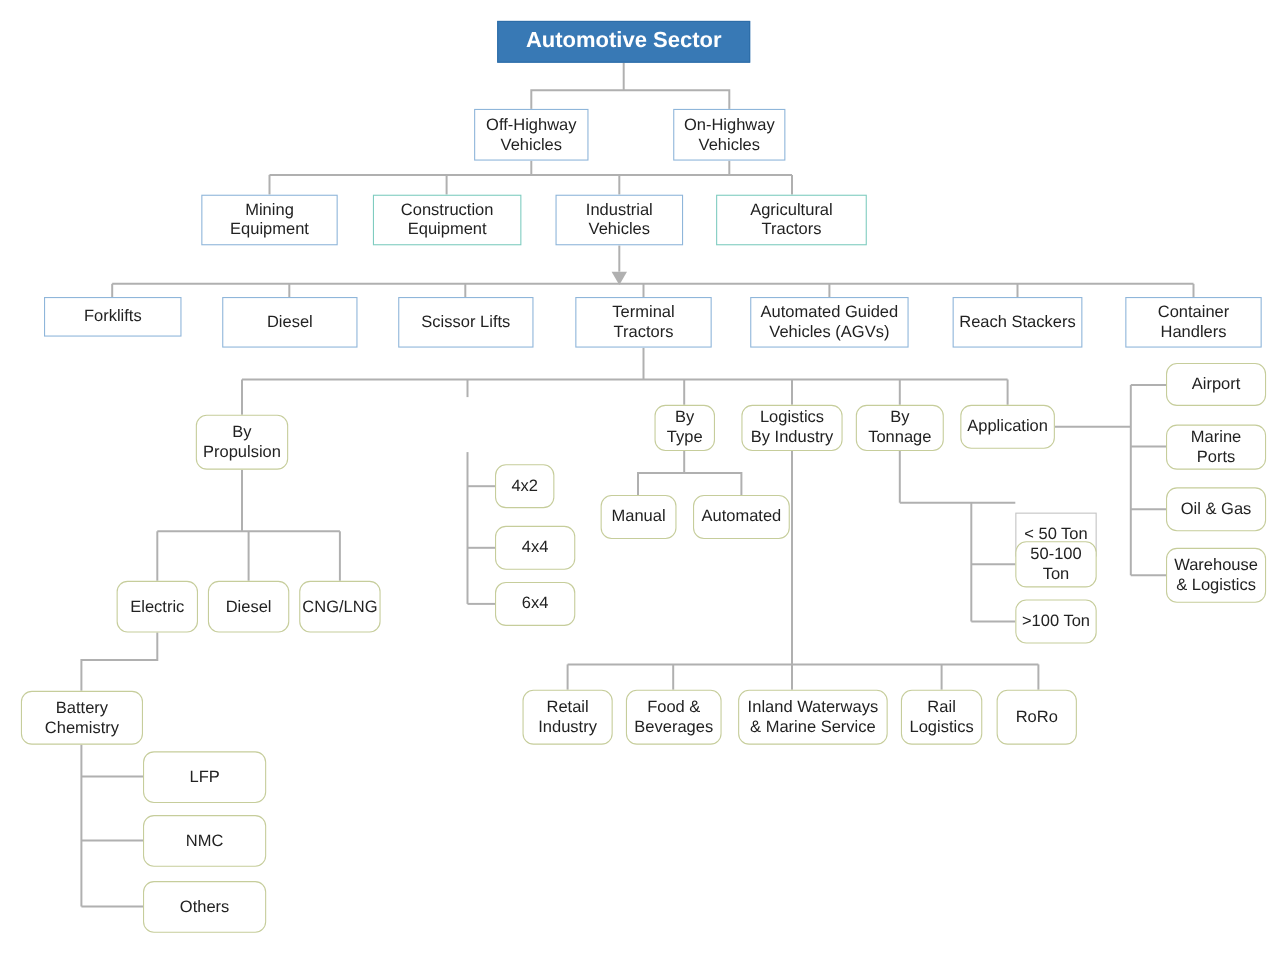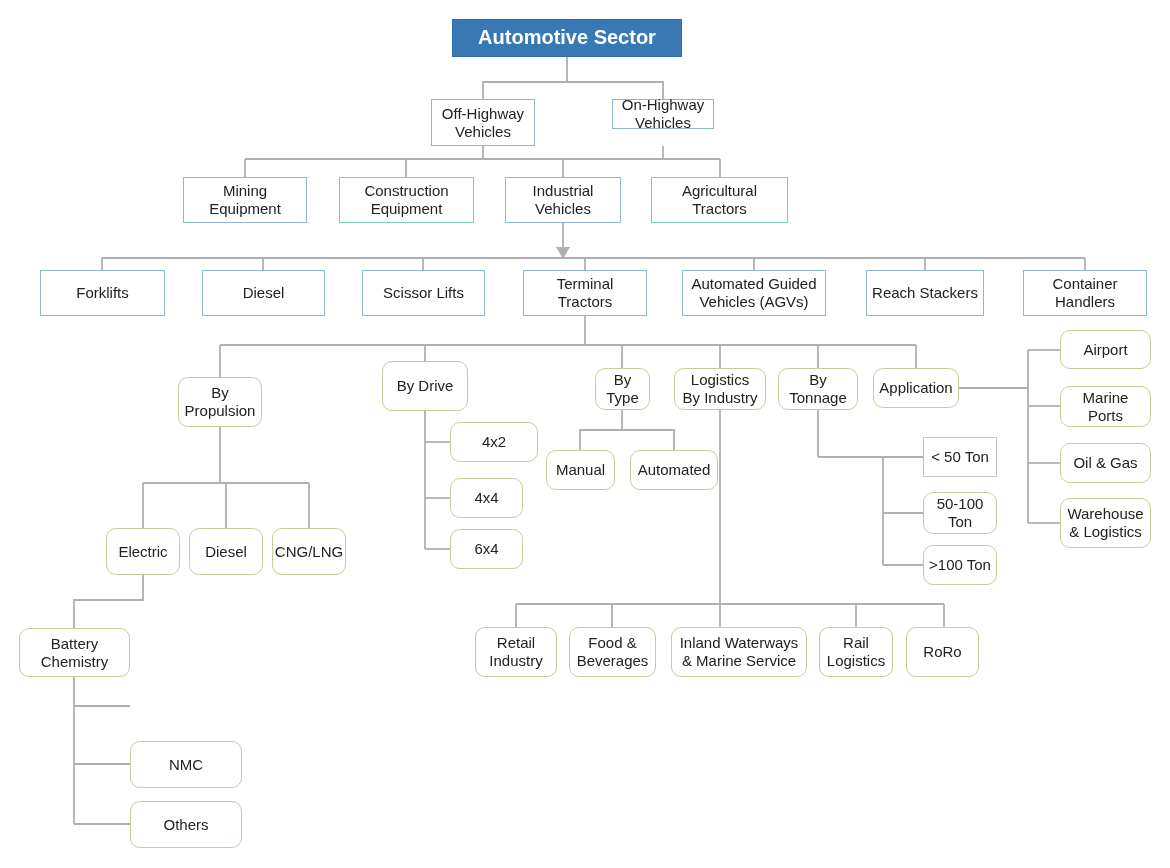--- a/index.html
+++ b/index.html
@@ -7,21 +7,21 @@
           font-family:"Liberation Sans",sans-serif;}
   #wires{position:absolute;left:0;top:0;width:1170px;height:868px;}
   .node{position:absolute;background:#fff;border:1.5px solid #999;box-sizing:border-box;
         display:flex;align-items:center;justify-content:center;text-align:center;
         font-size:15px;line-height:1.18;color:#222;white-space:pre-line;z-index:2;}
   .root{background:var(--root-fill);border:1px solid var(--root-border);color:var(--root-text);
         font-weight:700;font-size:20px;}
   .blue{border-color:var(--node-blue-border);}
   .teal{border-color:var(--node-teal-border);}
   .olive{border-color:var(--node-olive-border);border-radius:10px;}
-  .gray{border-color:var(--node-gray-border);}
+  .gray{border-color:var(--node-gray-border);margin-top:29px;}
   .bold{font-weight:400;}
   svg line, svg polyline{stroke:var(--connector-line);stroke-width:1.8;fill:none;}
   svg polygon{fill:var(--connector-line);stroke:none;}
 </style>
 </head>
 <body>
 
 <div id="canvas">
 
   <svg id="wires" viewBox="0 0 1170 868">
@@ -96,55 +96,54 @@
     <line x1="516" y1="604" x2="516" y2="627"></line>
     <line x1="612" y1="604" x2="612" y2="627"></line>
     <line x1="856" y1="604" x2="856" y2="627"></line>
     <line x1="944" y1="604" x2="944" y2="627"></line>
   </svg>
 
   <div class="node root" style="left:452px;top:19px;width:230px;height:38px">Automotive Sector</div>
 
   <div class="node blue bold" style="left:431px;top:99px;width:104px;height:47px">Off-Highway
 Vehicles</div>
-  <div class="node blue bold" style="left:612px;top:99px;width:102px;height:30px">On-Highway
+  <div class="node blue bold" style="left:612px;top:99px;width:102px;height:47px">On-Highway
 Vehicles</div>
 
   <div class="node blue" style="left:183px;top:177px;width:124px;height:46px">Mining
 Equipment</div>
   <div class="node teal" style="left:339px;top:177px;width:135px;height:46px">Construction
 Equipment</div>
   <div class="node blue" style="left:505px;top:177px;width:116px;height:46px">Industrial
 Vehicles</div>
   <div class="node teal" style="left:651px;top:177px;width:137px;height:46px">Agricultural
 Tractors</div>
 
-  <div class="node blue" style="left:40px;top:270px;width:125px;height:46px">Forklifts</div>
+  <div class="node blue" style="left:40px;top:270px;width:125px;height:36px">Forklifts</div>
   <div class="node blue" style="left:202px;top:270px;width:123px;height:46px">Diesel</div>
   <div class="node blue" style="left:362px;top:270px;width:123px;height:46px">Scissor Lifts</div>
   <div class="node blue" style="left:523px;top:270px;width:124px;height:46px">Terminal
 Tractors</div>
   <div class="node blue" style="left:682px;top:270px;width:144px;height:46px">Automated Guided
 Vehicles (AGVs)</div>
   <div class="node blue" style="left:866px;top:270px;width:118px;height:46px">Reach Stackers</div>
   <div class="node blue" style="left:1023px;top:270px;width:124px;height:46px">Container
 Handlers</div>
 
   <div class="node olive" style="left:178px;top:377px;width:84px;height:50px">By
 Propulsion</div>
-  <div class="node olive" style="left:382px;top:361px;width:86px;height:50px">By Drive</div>
   <div class="node olive" style="left:595px;top:368px;width:55px;height:42px">By
 Type</div>
   <div class="node olive" style="left:674px;top:368px;width:92px;height:42px">Logistics
 By Industry</div>
   <div class="node olive" style="left:778px;top:368px;width:80px;height:42px">By
 Tonnage</div>
   <div class="node olive" style="left:873px;top:368px;width:86px;height:40px">Application</div>
 
-  <div class="node olive" style="left:450px;top:422px;width:88px;height:40px">4x2</div>
+  <div class="node olive" style="left:450px;top:422px;width:54px;height:40px">4x2</div>
   <div class="node olive" style="left:450px;top:478px;width:73px;height:40px">4x4</div>
   <div class="node olive" style="left:450px;top:529px;width:73px;height:40px">6x4</div>
 
   <div class="node olive" style="left:546px;top:450px;width:69px;height:40px">Manual</div>
   <div class="node olive" style="left:630px;top:450px;width:88px;height:40px">Automated</div>
 
   <div class="node gray" style="left:923px;top:437px;width:74px;height:40px">&lt; 50 Ton</div>
   <div class="node olive" style="left:923px;top:492px;width:74px;height:42px">50-100
 Ton</div>
   <div class="node olive" style="left:923px;top:545px;width:74px;height:40px">&gt;100 Ton</div>
@@ -155,20 +154,21 @@
   <div class="node olive" style="left:1060px;top:443px;width:91px;height:40px">Oil &amp; Gas</div>
   <div class="node olive" style="left:1060px;top:498px;width:91px;height:50px">Warehouse
 &amp; Logistics</div>
 
   <div class="node olive" style="left:106px;top:528px;width:74px;height:47px">Electric</div>
   <div class="node olive" style="left:189px;top:528px;width:74px;height:47px">Diesel</div>
   <div class="node olive" style="left:272px;top:528px;width:74px;height:47px">CNG/LNG</div>
 
   <div class="node olive" style="left:19px;top:628px;width:111px;height:49px">Battery
 Chemistry</div>
+  <div class="node olive" style="left:130px;top:683px;width:112px;height:47px">LFP</div>
   <div class="node olive" style="left:130px;top:741px;width:112px;height:47px">NMC</div>
   <div class="node olive" style="left:130px;top:801px;width:112px;height:47px">Others</div>
 
   <div class="node olive" style="left:475px;top:627px;width:82px;height:50px">Retail
 Industry</div>
   <div class="node olive" style="left:569px;top:627px;width:87px;height:50px">Food &amp;
 Beverages</div>
   <div class="node olive" style="left:671px;top:627px;width:136px;height:50px">Inland Waterways
 &amp; Marine Service</div>
   <div class="node olive" style="left:819px;top:627px;width:74px;height:50px">Rail

